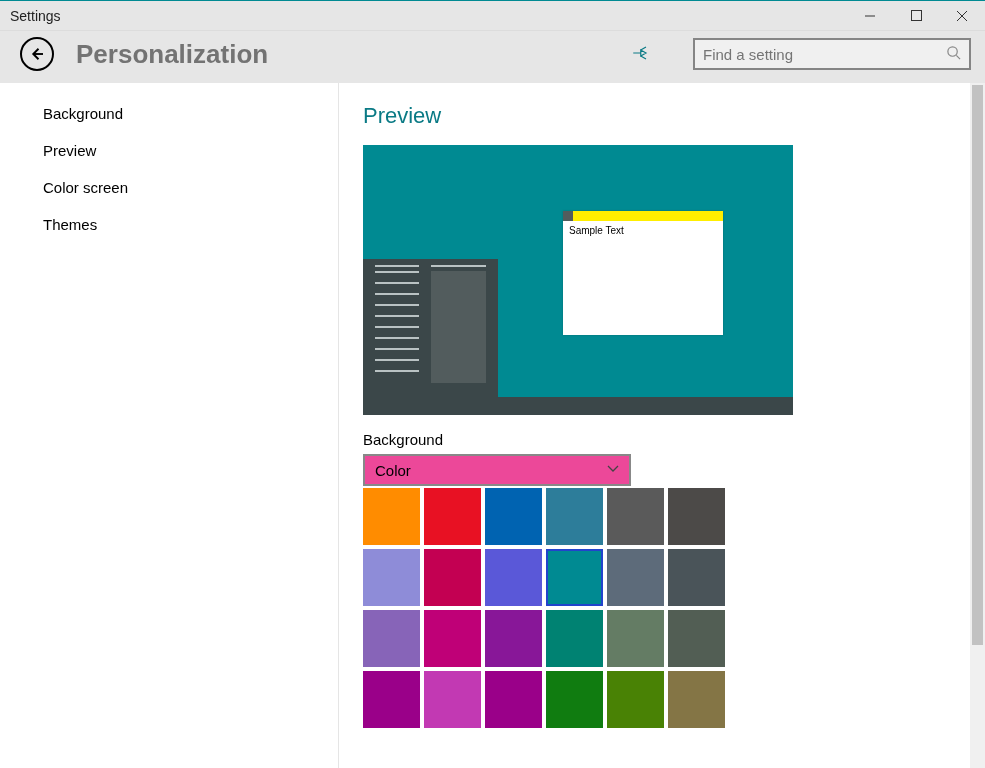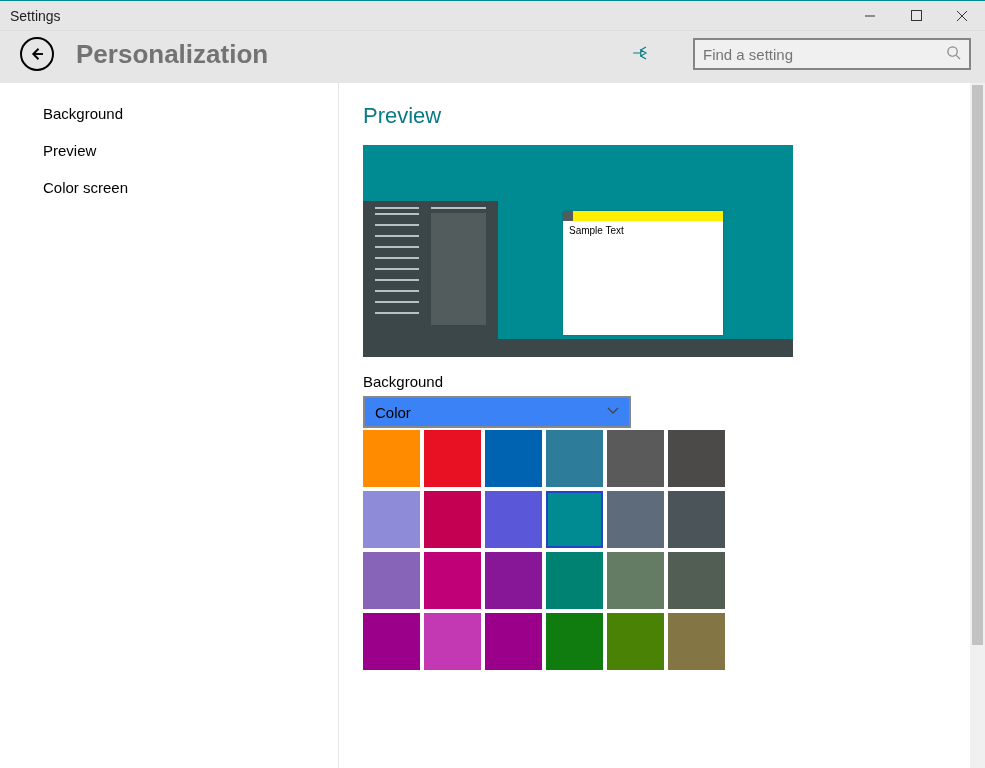--- a/index.html
+++ b/index.html
@@ -99,21 +99,21 @@
 .scrollbar-thumb {
   position: absolute;
   left: 2px; top: 2px;
   width: 11px; height: 560px;
   background: #c2c2c2;
 }
 .section-title {
   font-size: 22px; color: #0a7a85; font-weight: 400; margin-bottom: 16px;
 }
 .preview-box {
-  width: 430px; height: 212px;
+  width: 430px; height: 270px;
   background: #008a92;
   position: relative;
   overflow: hidden;
 }
 .preview-taskbar {
   position: absolute; left: 0; bottom: 0; width: 100%; height: 18px;
   background: #3b4749;
 }
 .preview-start {
   position: absolute; left: 0; bottom: 18px;
@@ -153,21 +153,21 @@
 }
 .preview-window-text {
   font-size: 10px; padding: 4px 6px; color: #000;
 }
 .label-text { font-size: 15px; margin: 16px 0 6px 0; }
 .combo {
   width: 268px; height: 32px;
   border: 2px solid #888;
   display: flex; align-items: center;
   padding: 0 10px;
-  background: #3b82f6;
+  background: #ec4899;
 }
 .combo-text { flex: 1; font-size: 15px; }
 .combo svg { width: 12px; height: 12px; color: #444; }
 .color-grid {
   display: grid;
   grid-template-columns: repeat(6, 57px);
   gap: 4px;
   margin-top: 2px;
 }
 .swatch { width: 57px; height: 57px; }
@@ -224,20 +224,21 @@
         </svg>
     </span>
   </div>
 </div>
 
 <div class="body-area">
   <div class="sidebar">
     <div class="sidebar-item"><span>Background</span></div>
     <div class="sidebar-item"><span>Preview</span></div>
     <div class="sidebar-item"><span>Color screen</span></div>
+    <div class="sidebar-item"><span>Themes</span></div>
   </div>
 
   <div class="content-wrap">
     <div class="content">
       <div class="section-title">Preview</div>
 
       <div class="preview-box">
         <div class="preview-window">
           <div class="preview-window-titlebar">
             <div class="preview-window-menu"></div>

